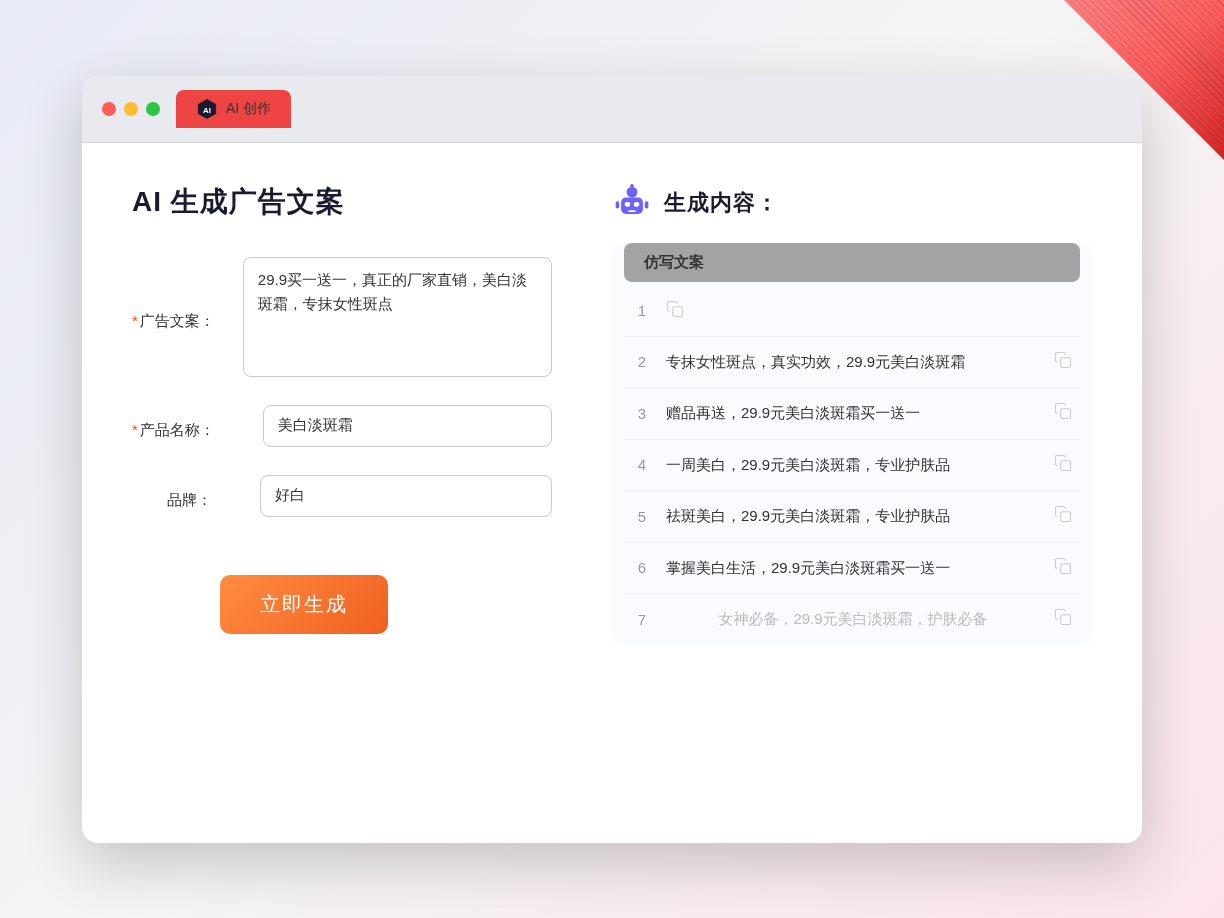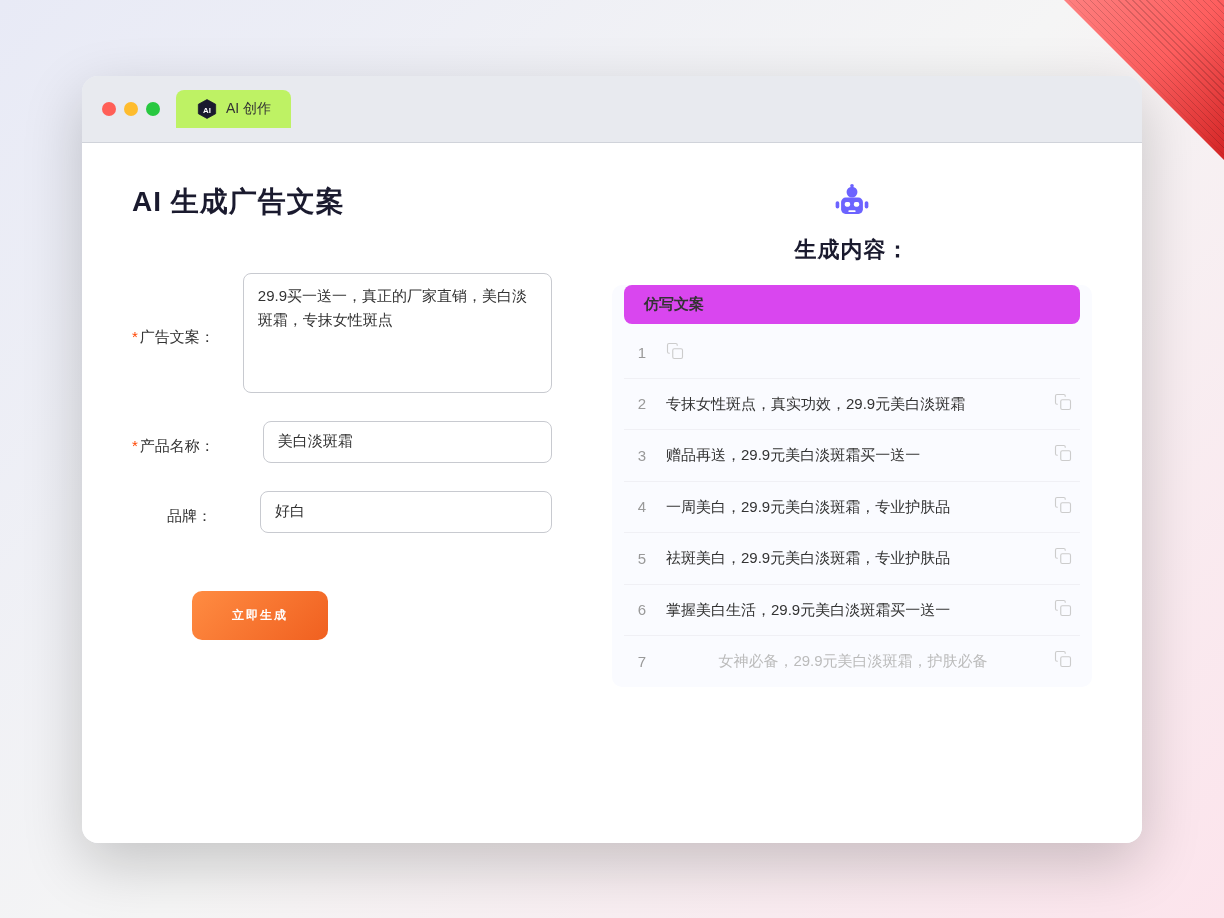--- a/index.html
+++ b/index.html
@@ -73,21 +73,21 @@
       height: 14px;
       border-radius: 50%;
       border: none;
       cursor: pointer;
     }
     .window-btn.close { background: #ff5f57; }
     .window-btn.minimize { background: #febc2e; }
     .window-btn.maximize { background: #28c840; }
 
     .tab {
-      background: #bef264;
+      background: #ef4444;
       border-radius: 8px 8px 0 0;
       padding: 8px 20px;
       display: flex;
       align-items: center;
       gap: 8px;
       font-size: 14px;
       color: #333;
       font-weight: 500;
     }
 
@@ -109,21 +109,21 @@
     
     .left-panel {
       width: 420px;
       flex-shrink: 0;
     }
 
     .page-title {
       font-size: 28px;
       font-weight: 700;
       color: #1a1a2e;
-      margin-bottom: 52px;
+      margin-bottom: 36px;
       letter-spacing: 1px;
     }
 
     .form-group {
       display: flex;
       align-items: center;
       margin-bottom: 28px;
       gap: 28px;
     }
 
@@ -163,40 +163,39 @@
       height: 42px;
       margin-left: 20px;
     }
 
     .generate-btn {
       background: linear-gradient(135deg, #ff8c42, #f06020);
       color: white;
       border: none;
       border-radius: 10px;
       padding: 16px 40px;
-      font-size: 12px;
-      font-weight: 700;
+      font-size: 20px;
+      font-weight: 400;
       cursor: pointer;
       margin-top: 30px;
-      margin-left: 60px;
+      margin-left: 88px;
       letter-spacing: 2px;
       font-family: inherit;
     }
 
     
     .right-panel {
       flex: 1;
     }
 
     .result-header {
       display: flex;
       align-items: center;
       gap: 12px;
       margin-bottom: 20px;
-      flex-direction: column;
     }
 
     .robot-icon {
       width: 40px;
       height: 40px;
     }
 
     .result-title {
       font-size: 22px;
       font-weight: 600;
@@ -239,21 +238,21 @@
       text-align: center;
     }
 
     .results-container {
       background: #fafbff;
       border-radius: 10px;
       padding: 0 12px;
     }
 
     .table-header-row {
-      background: #d946ef;
+      background: #a3a3a3;
       border-radius: 8px;
       padding: 10px 20px;
       margin-bottom: 4px;
       font-size: 15px;
       font-weight: 600;
       color: #333;
       font-family: Liberation Serif, serif;
     }
   </style>
 </head>

